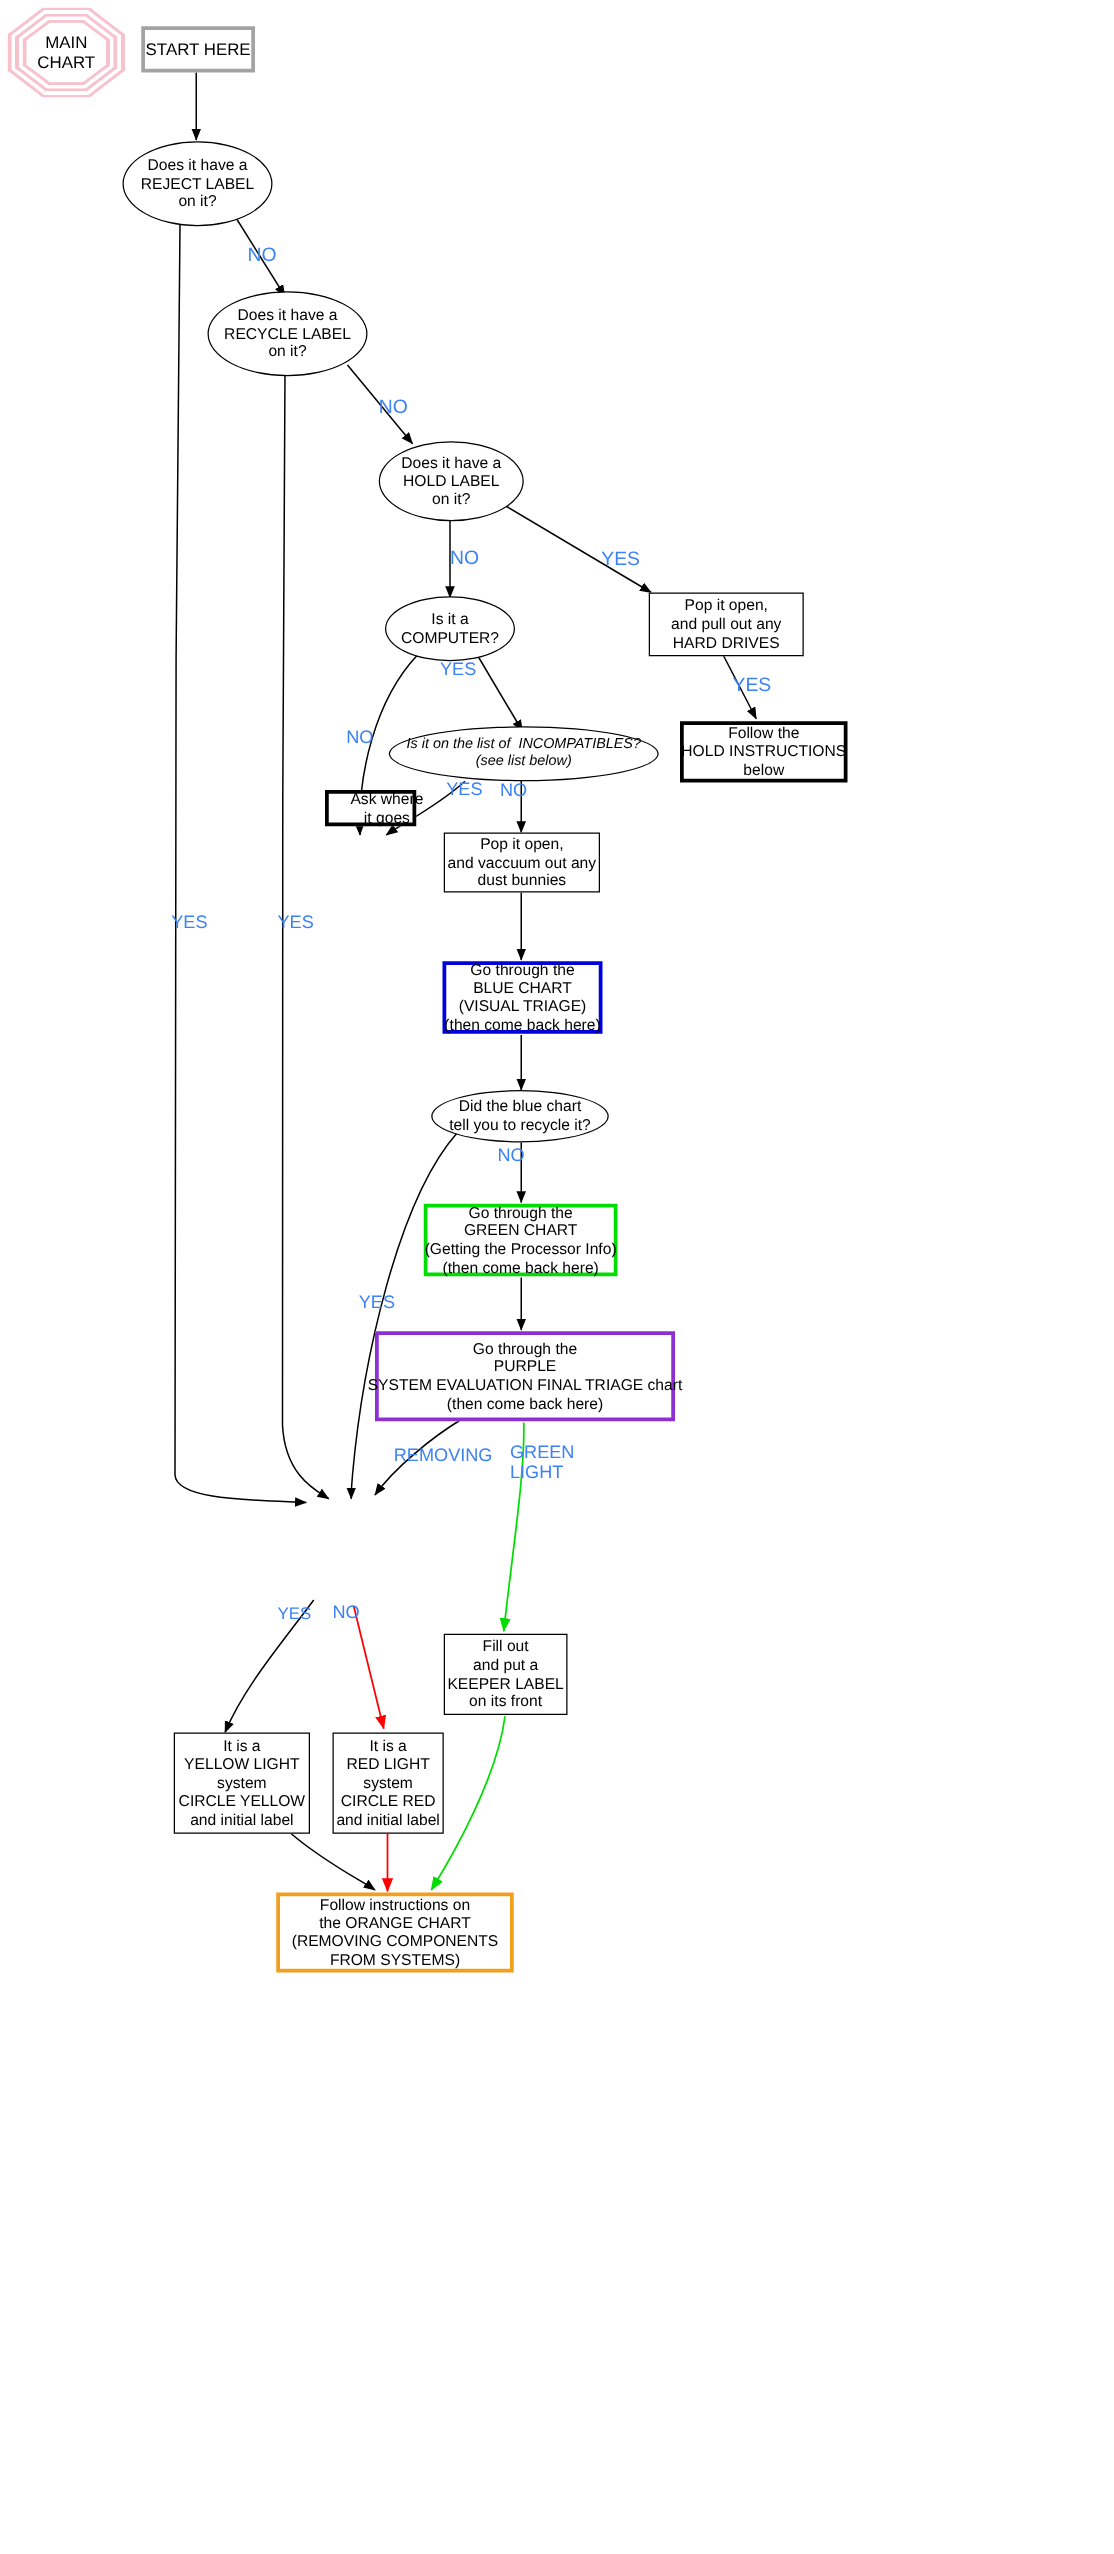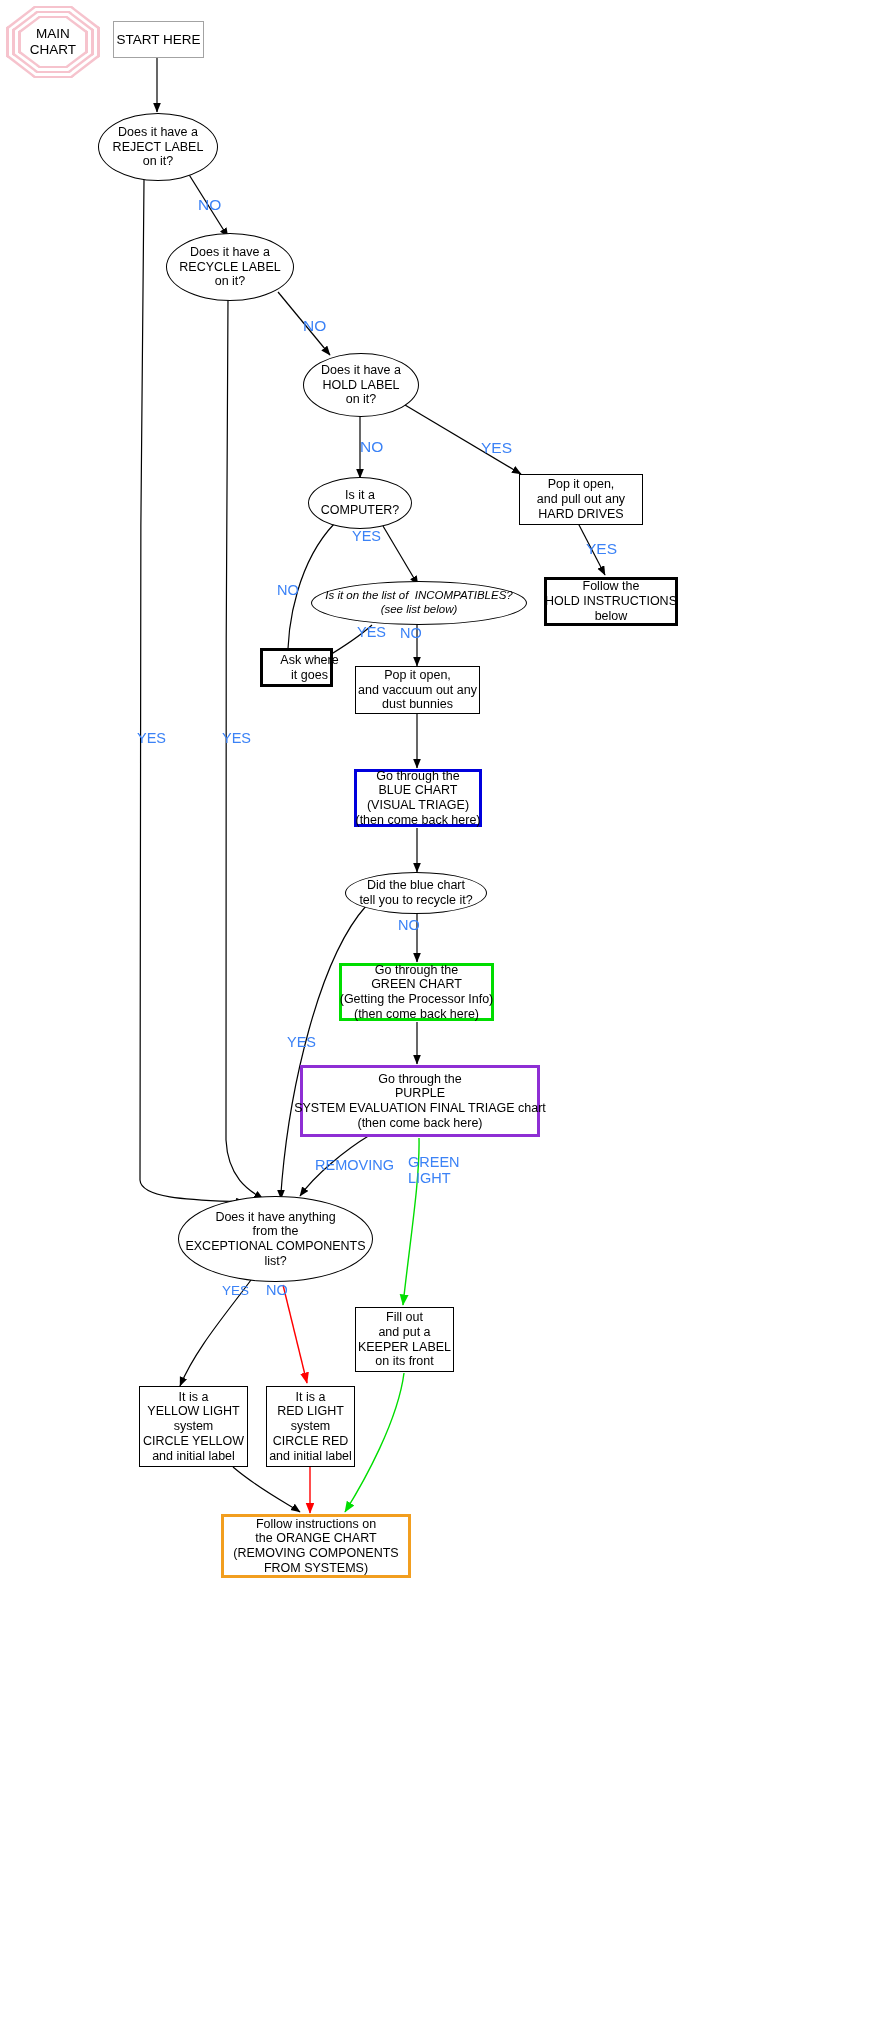--- a/index.html
+++ b/index.html
@@ -169,21 +169,21 @@
     <div class="ring ring-inner" style="left:3px; top:2px; width:88px; height:68px; background:#ffffff;
          clip-path: polygon(30% 0%, 70% 0%, 100% 30%, 100% 70%, 70% 100%, 30% 100%, 0% 70%, 0% 30%);"></div>
     <div class="ring" style="left:6px; top:5px; width:82px; height:62px; background:#f6c3cd;"></div>
     <div class="ring ring-inner" style="left:9px; top:7px; width:76px; height:58px; background:#ffffff;"></div>
     <div class="ring" style="left:12px; top:10px; width:70px; height:52px; background:#f6c3cd;"></div>
     <div class="ring ring-inner" style="left:15px; top:12px; width:64px; height:48px; background:#ffffff;"></div>
     <div class="label fs13">MAIN
 CHART</div>
   </div>
 
-  <div class="node box fs13" style="left:113px; top:21px; width:91px; height:37px; border:1px solid #a3a3a3;">
+  <div class="node box fs13" style="left:113px; top:21px; width:91px; height:37px; border:3px solid #a3a3a3;">
     <span>START HERE</span>
   </div>
 
   <div class="node ellipse fs12" style="left:98px; top:113px; width:120px; height:68px;">
     <span>Does it have a
 REJECT LABEL
 on it?</span>
   </div>
 
   <div class="node ellipse fs12" style="left:166px; top:233px; width:128px; height:68px;">
@@ -213,21 +213,21 @@
     <span>Follow the
 HOLD INSTRUCTIONS
 below</span>
   </div>
 
   <div class="node ellipse fs11" style="left:311px; top:581px; width:216px; height:44px;font-style:italic;">
     <span>Is it on the list of  INCOMPATIBLES?
 (see list below)</span>
   </div>
 
-  <div class="node box-thick fs12" style="left:260px; top:648px; width:73px; height:39px;padding-left:26px;">
+  <div class="node box-thick fs12" style="left:260px; top:632px; width:73px; height:29px;padding-left:26px;">
     <span>Ask where
 it goes</span>
   </div>
 
   <div class="node box fs12" style="left:355px; top:666px; width:125px; height:48px;">
     <span>Pop it open,
 and vaccuum out any
 dust bunnies</span>
   </div>
 
@@ -250,26 +250,20 @@
 (then come back here)</span>
   </div>
 
   <div class="node box colored fs12" style="left:300px; top:1065px; width:240px; height:72px; border-color:#8e2fd4;">
     <span>Go through the
 PURPLE
 SYSTEM EVALUATION FINAL TRIAGE chart
 (then come back here)</span>
   </div>
 
-  <div class="node ellipse fs12" style="left:178px; top:1196px; width:195px; height:86px;">
-    <span>Does it have anything
-from the
-EXCEPTIONAL COMPONENTS
-list?</span>
-  </div>
 
   <div class="node box fs12" style="left:355px; top:1307px; width:99px; height:65px;">
     <span>Fill out
 and put a
 KEEPER LABEL
 on its front</span>
   </div>
 
   <div class="node box fs12" style="left:139px; top:1386px; width:109px; height:81px;">
     <span>It is a

